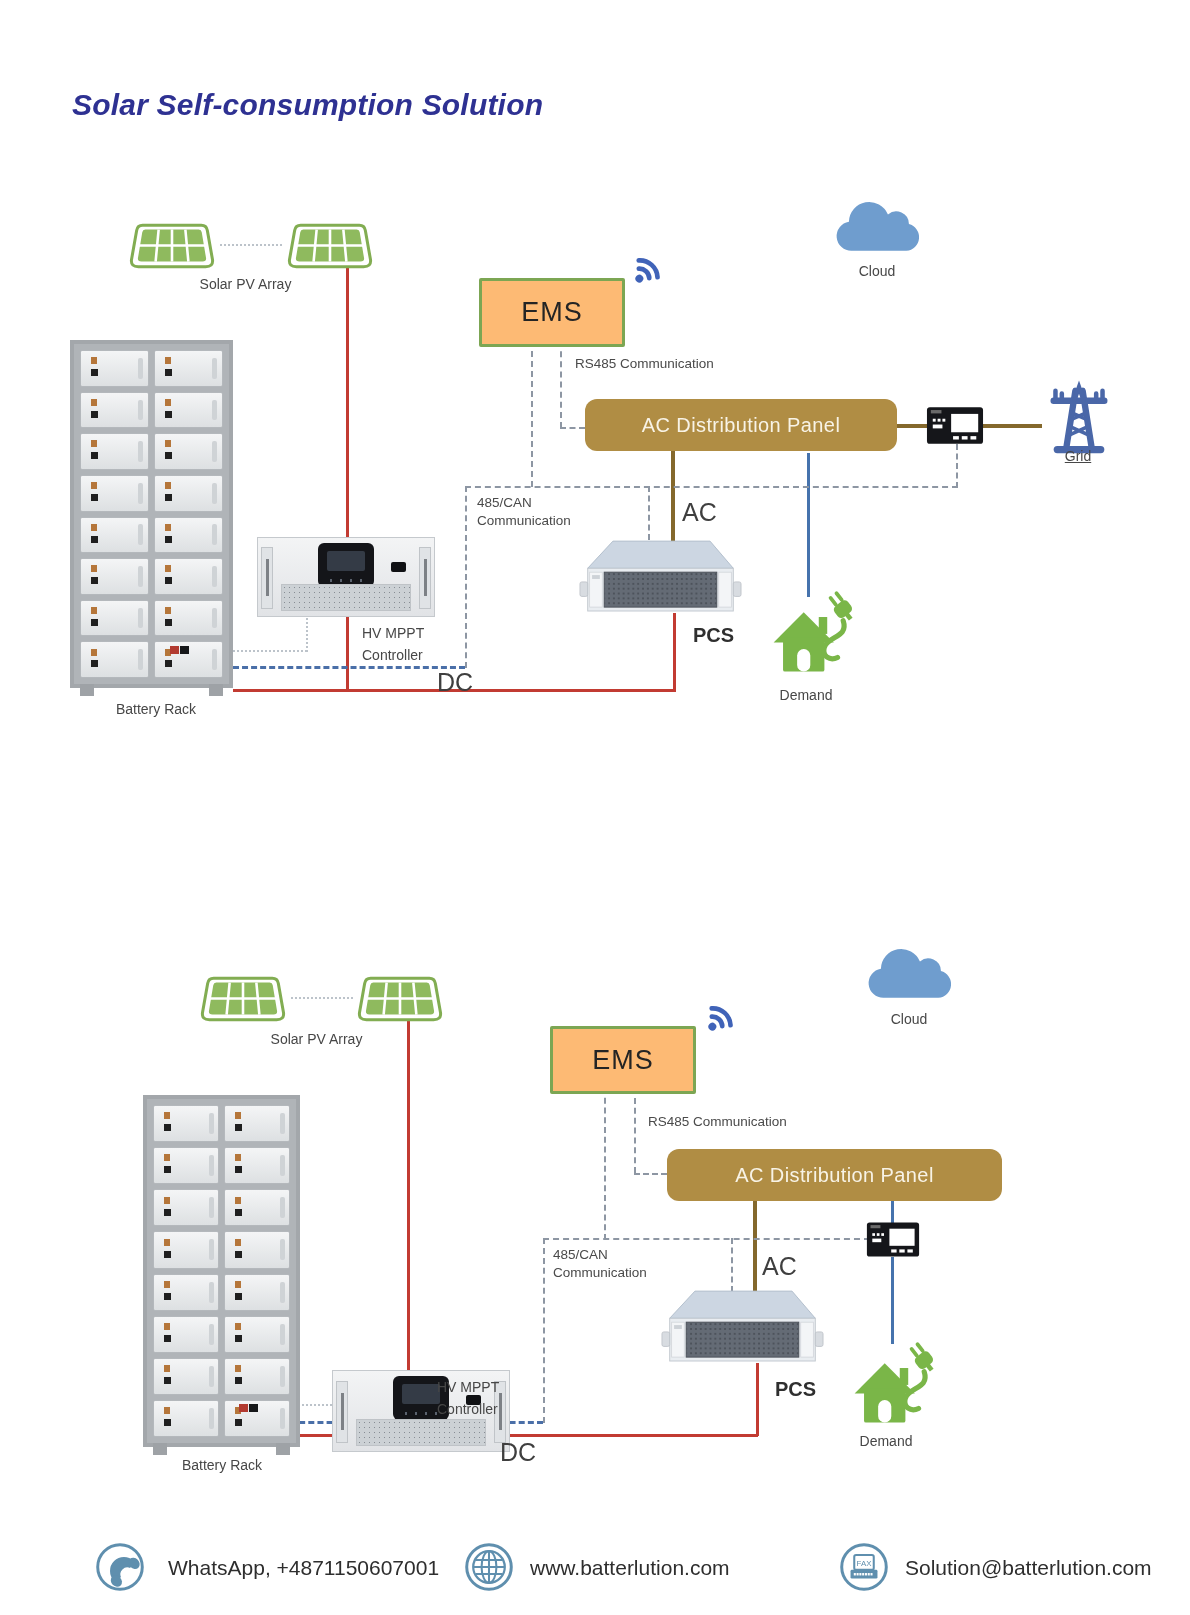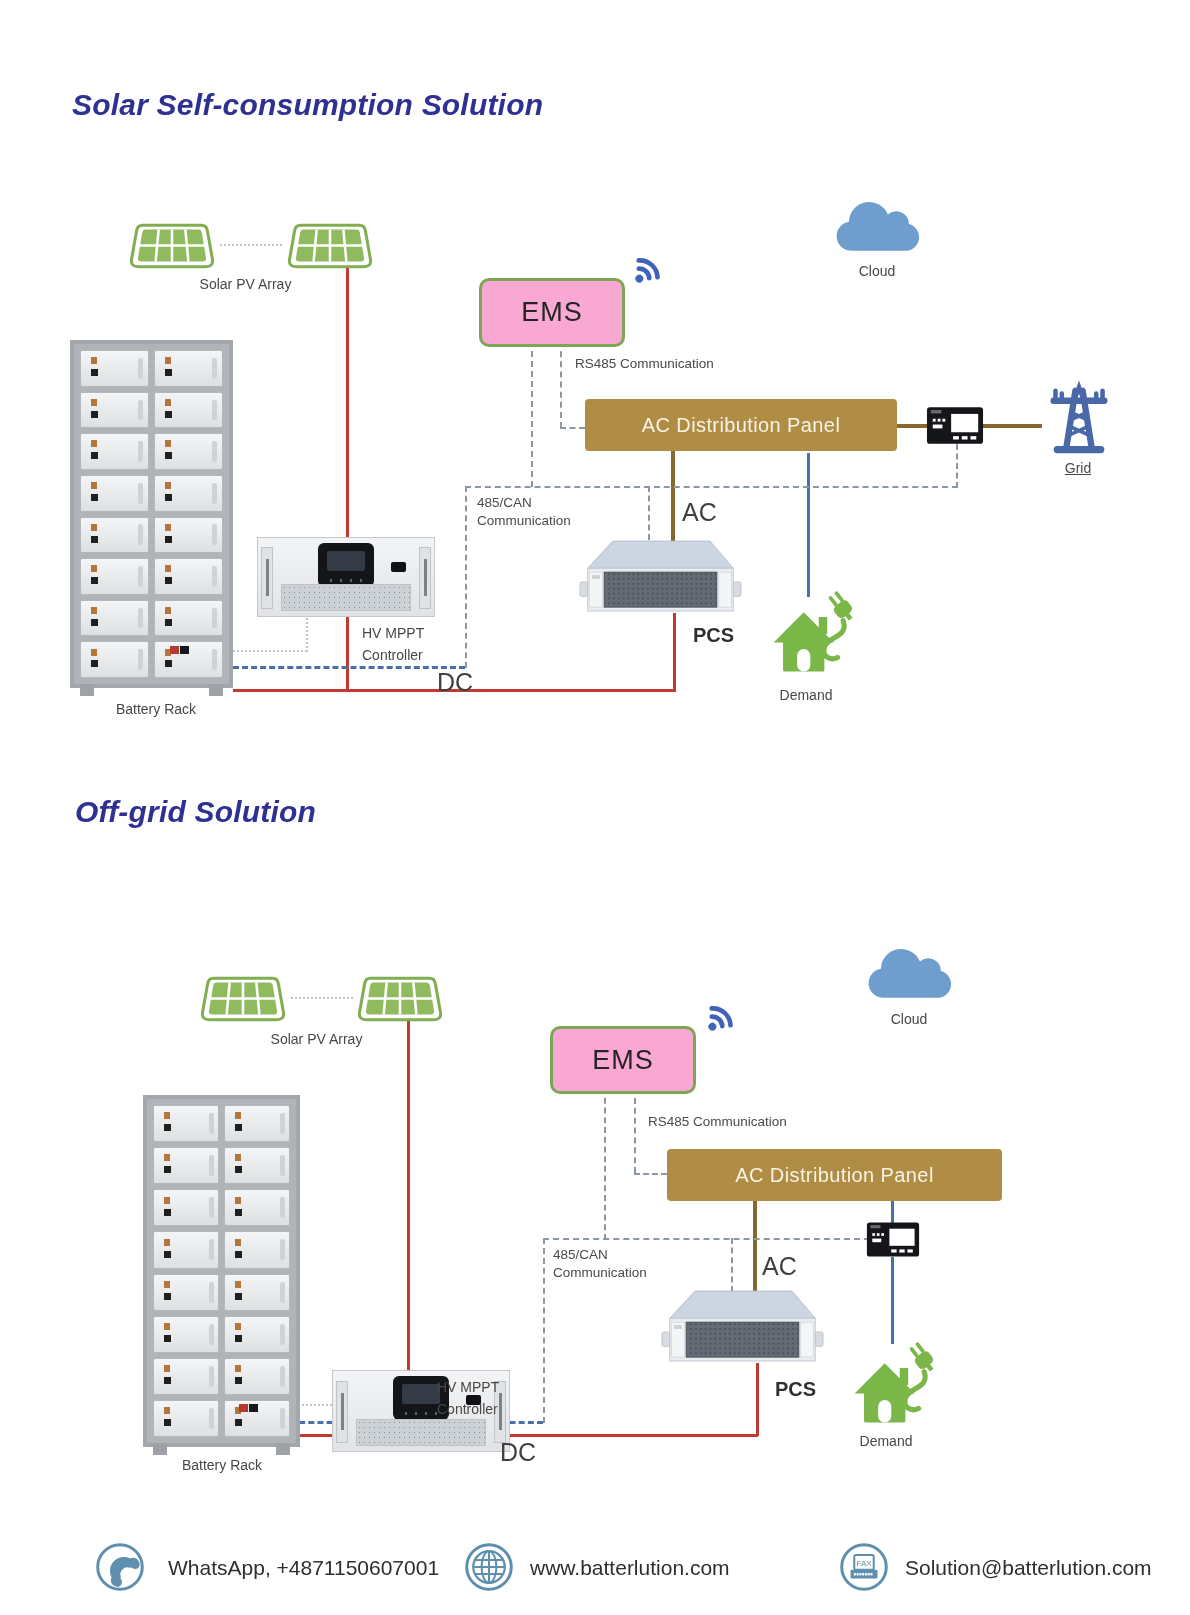--- a/index.html
+++ b/index.html
@@ -25,24 +25,24 @@
   .v-red{width:3px;background:var(--c-line_red);}
   .h-gold{height:4px;background:var(--c-line_gold);}
   .v-gold{width:4px;background:var(--c-line_gold);}
   .v-blue{width:3px;background:var(--c-line_blue);}
   .h-dash{border-top:2px dashed var(--c-dashed_gray);}
   .v-dash{border-left:2px dashed var(--c-dashed_gray);}
   .h-bdash{border-top:3px dashed var(--c-dashed_blue);}
   .h-dot{border-top:2px dotted #bcc3ca;}
   .v-dot{border-left:2px dotted #bcc3ca;}
   
-  .ems{border:3px solid var(--c-ems_green);border-radius:10px;background:#f9a8d4;
+  .ems{border:3px solid var(--c-ems_green);border-radius:2px;background:#fdba74;
        display:flex;align-items:center;justify-content:center;font-size:27px;color:#242424;letter-spacing:1px;}
   
-  .acpanel{background:var(--c-panel_gold);border-radius:4px;color:var(--c-panel_text);
+  .acpanel{background:var(--c-panel_gold);border-radius:12px;color:var(--c-panel_text);
        display:flex;align-items:center;justify-content:center;font-size:20px;letter-spacing:.4px;}
   
   .rack{background:#b0b4b8;border:4px solid #a3a7ab;box-sizing:border-box;padding:6px;
         display:grid;grid-template-columns:1fr 1fr;gap:5px;}
   .rack::after{content:"";position:absolute;left:6px;right:6px;bottom:-12px;height:12px;
         background:linear-gradient(90deg,#9ea2a6 0 14px,transparent 14px calc(100% - 14px),#9ea2a6 calc(100% - 14px));}
   .module{background:linear-gradient(180deg,#f4f5f6,#dde0e2);border:1px solid #b4b8bc;border-radius:2px;position:relative;}
   .module::before{content:"";position:absolute;left:15%;top:18%;width:6px;height:7px;background:#b5763a;}
   .module::after{content:"";position:absolute;left:15%;top:52%;width:7px;height:7px;background:#1f1f1f;}
   .module .hndl{position:absolute;right:7%;top:20%;width:5px;height:60%;background:#cfd3d6;border-radius:2px;}
@@ -277,23 +277,22 @@
     </svg>
   <div class="abs small-lbl center" style="left:761px;top:687px;width:90px;">Demand</div>
 
   <svg class="abs" style="left:926px;top:406px;" width="58" height="39" viewBox="0 0 60 40">
       <use href="#meterg"></use>
     </svg>
 
   <svg class="abs grd" style="left:1041px;top:377px;" width="76" height="80" viewBox="0 0 84 84">
       <use href="#towerg"></use>
     </svg>
-  <div class="abs small-lbl center" style="left:1052px;top:460px;width:52px;text-decoration:underline;">Grid</div>
-
-  <div class="abs sec-title" style="left:75px;top:795px;">Off-grid Solution</div>
+  <div class="abs small-lbl center" style="left:1052px;top:448px;width:52px;text-decoration:underline;">Grid</div>
+
 
   <div class="abs v-red" style="left:407px;top:1020px;height:416px;"></div>
   <div class="abs h-red" style="left:290px;top:1434px;width:468px;"></div>
   <div class="abs v-red" style="left:756px;top:1363px;height:73px;"></div>
   <div class="abs v-gold" style="left:753px;top:1201px;height:92px;"></div>
   <div class="abs v-blue" style="left:891px;top:1201px;height:22px;"></div>
   <div class="abs v-blue" style="left:891px;top:1257px;height:87px;"></div>
   <div class="abs v-dash" style="left:604px;top:1088px;height:152px;"></div>
   <div class="abs v-dash" style="left:634px;top:1088px;height:85px;"></div>
   <div class="abs h-dash" style="left:634px;top:1173px;width:33px;"></div>

